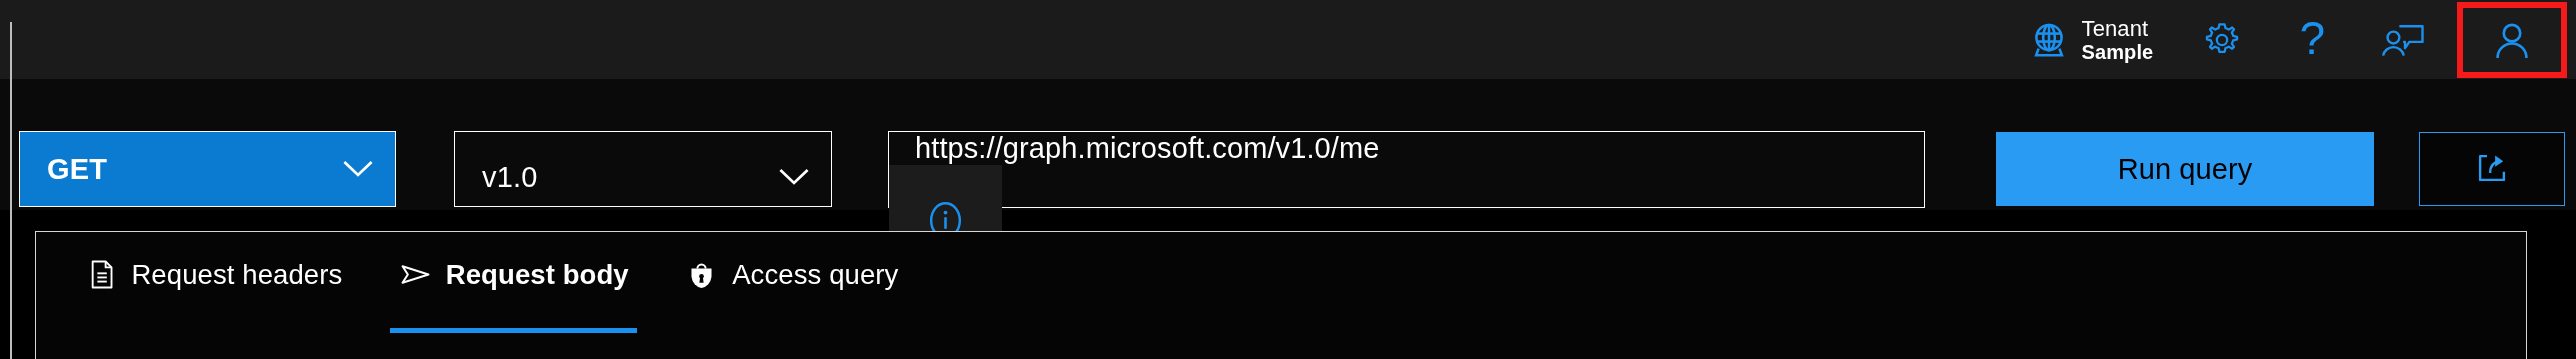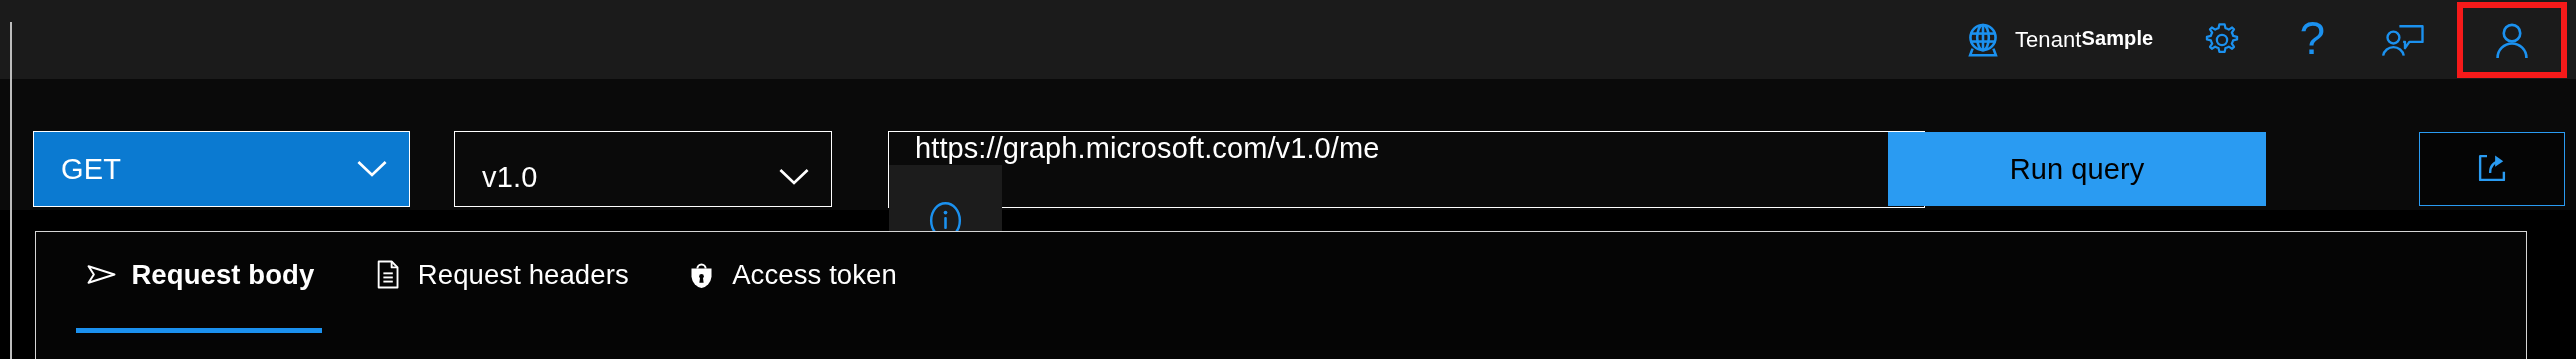--- a/index.html
+++ b/index.html
@@ -19,21 +19,21 @@
     display:flex;align-items:center;justify-content:flex-end;
     box-sizing:border-box;
   }
   .hdr-right{display:flex;align-items:center;height:79px;padding-right:9.2px;}
 
   .tenant{
     display:flex;align-items:center;height:79px;
     padding:0 7.3px;
   }
   .tenant-ico{width:38px;height:38px;display:block;margin-right:13.4px;}
-  .tenant-text{display:flex;flex-direction:row;justify-content:center;line-height:1.14;}
+  .tenant-text{display:flex;flex-direction:column;justify-content:center;line-height:1.14;}
   .tenant-label{color:#ffffff;font-size:22px;font-weight:400;letter-spacing:0.1px;}
   .tenant-value{color:#ffffff;font-size:20px;font-weight:700;letter-spacing:0.1px;}
 
   .hdr-btn{
     width:76px;height:76px;
     display:flex;align-items:center;justify-content:center;
     box-sizing:border-box;position:relative;
   }
   .hdr-btn svg{display:block;}
   .gear-wrap{margin-left:23px;}
@@ -59,28 +59,29 @@
     background:#0a0a0a;
     display:flex;align-items:center;
     box-sizing:border-box;
   }
   .left-rail{
     position:absolute;left:10.4px;top:22px;
     width:1.8px;height:338px;background:#bdbdbd;
   }
 
   .method-select{
-    position:absolute;left:33px;top:131px;
+    position:absolute;left:19px;top:131px;
     width:377px;height:76px;
     background:#0b7ad1;
     border:1.8px solid #ffffff;
     box-sizing:border-box;
     display:flex;align-items:center;justify-content:space-between;
     padding:0 21px 0 27px;
     cursor:pointer;
+    font-weight:bold;
   }
   .method-select .lbl{color:#ffffff;font-size:29px;letter-spacing:0.2px;}
 
   .version-select{
     position:absolute;left:454px;top:131px;
     width:378px;height:76px;
     background:#0a0a0a;
     border:1.8px solid #ffffff;
     box-sizing:border-box;
     display:flex;align-items:center;justify-content:space-between;
@@ -105,21 +106,21 @@
     font-family:"Liberation Sans","DejaVu Sans",sans-serif;
   }
   .url-info{
     width:113px;flex:0 0 113px;
     background:#1c1c1c;
     display:flex;align-items:center;justify-content:center;
     cursor:pointer;
   }
 
   .run-btn{
-    position:absolute;left:1888px;top:132px;
+    position:absolute;left:1996px;top:132px;
     width:378px;height:74px;
     background:#2a9bf2;
     border:0;
     color:#000000;font-size:29px;letter-spacing:0.1px;
     font-family:"Liberation Sans","DejaVu Sans",sans-serif;
     display:flex;align-items:center;justify-content:center;
     cursor:pointer;
   }
   .share-btn{
     position:absolute;left:2419px;top:132px;
@@ -278,57 +279,57 @@
           <path d="M29 40 C29 26 36 22 45 21"></path>
           <path d="M37 12 L50 21 L37 30 Z" fill="#2a9bf2" stroke="none"></path>
         </g>
       </svg>
     </span>
   </div>
 
   <div class="tabs-panel">
     <div class="tabs-row">
 
-      <div class="tab active">
-        <span class="t-ico">
-          <svg viewBox="0 0 56 56" width="33" height="33" aria-hidden="true">
-            <path d="M6 14 L50 28 L6 42 L15 28 Z" fill="none" stroke="#ffffff" stroke-width="3.4" stroke-linejoin="round"></path>
-          </svg>
-        </span>
-        <span class="t-lbl">Request body</span>
-        <span class="underline"></span>
-      </div>
-
       <div class="tab">
         <span class="t-ico">
           <svg viewBox="0 0 56 56" width="33" height="33" aria-hidden="true">
             <g fill="none" stroke="#ffffff" stroke-width="3.2" stroke-linejoin="round">
               <path d="M13 6 L35 6 L45 16 L45 50 L13 50 Z"></path>
               <path d="M35 6 L35 16 L45 16"></path>
               <line x1="21" y1="26" x2="37" y2="26"></line>
               <line x1="21" y1="33" x2="37" y2="33"></line>
               <line x1="21" y1="40" x2="37" y2="40"></line>
             </g>
           </svg>
         </span>
         <span class="t-lbl">Request headers</span>
 
       </div>
 
+      <div class="tab active">
+        <span class="t-ico">
+          <svg viewBox="0 0 56 56" width="33" height="33" aria-hidden="true">
+            <path d="M6 14 L50 28 L6 42 L15 28 Z" fill="none" stroke="#ffffff" stroke-width="3.4" stroke-linejoin="round"></path>
+          </svg>
+        </span>
+        <span class="t-lbl">Request body</span>
+        <span class="underline"></span>
+      </div>
+
 
       <div class="tab">
         <span class="t-ico">
           <svg viewBox="0 0 56 56" width="33" height="33" aria-hidden="true">
             <path d="M21 18 a7 7 0 0 1 14 0" fill="none" stroke="#ffffff" stroke-width="3.4"></path>
             <path d="M11 18 L45 18 L45 32 a20 22 0 0 1 -17 19 a20 22 0 0 1 -17 -19 Z" fill="#ffffff"></path>
             <circle cx="28" cy="31" r="4" fill="#050505"></circle>
             <path d="M25.6 33 L30.4 33 L31.6 42 L24.4 42 Z" fill="#050505"></path>
           </svg>
         </span>
-        <span class="t-lbl">Access token</span>
+        <span class="t-lbl">Access query</span>
 
       </div>
 
     </div>
   </div>
 
 </div>
 
 
 </body></html>

